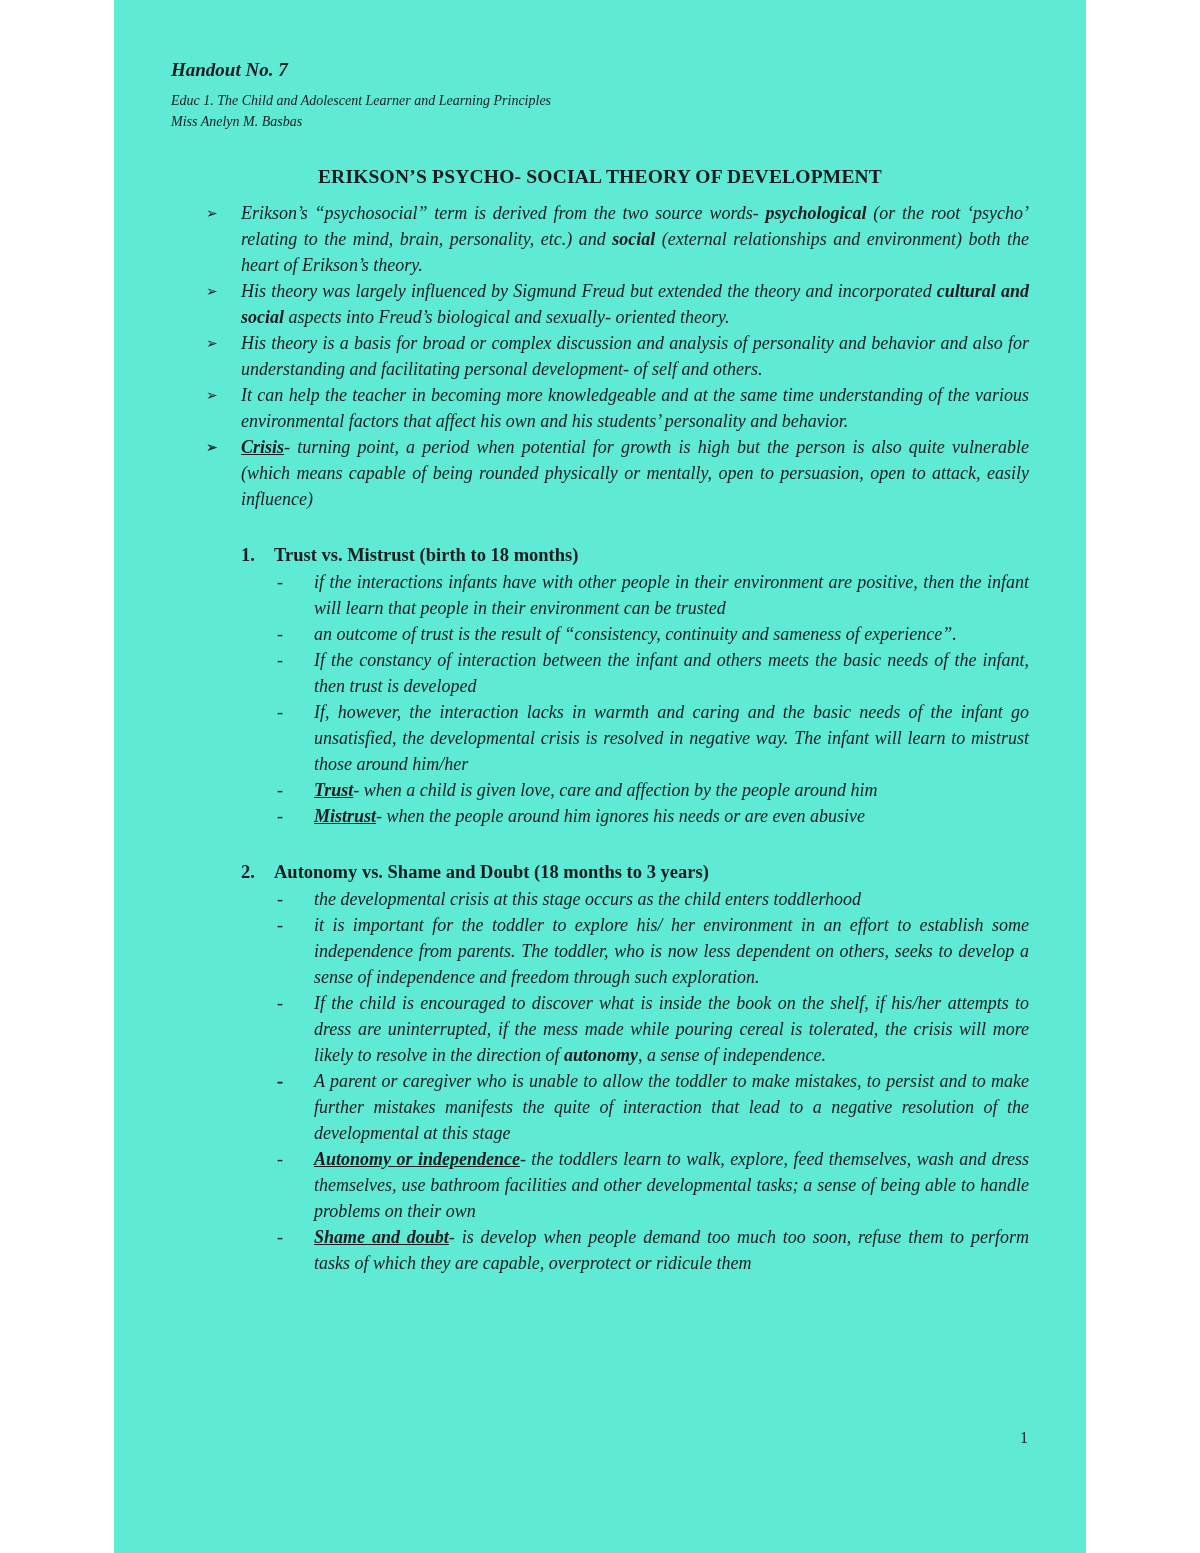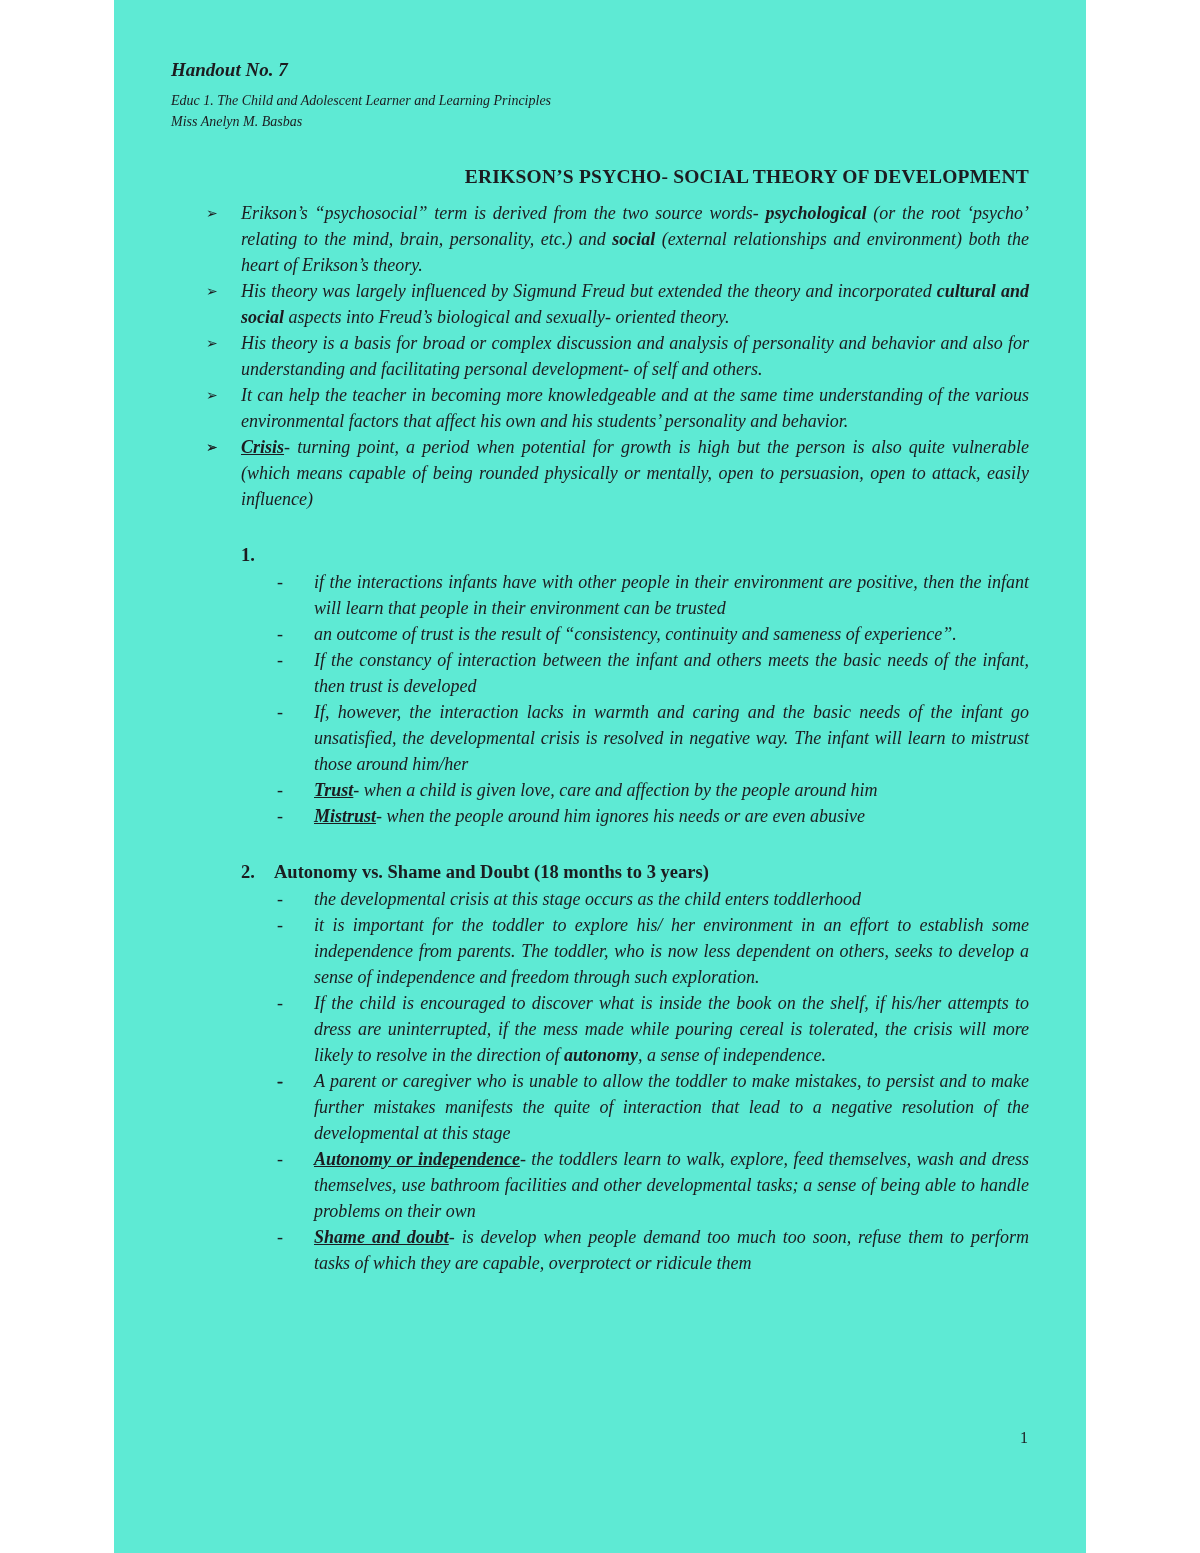--- a/index.html
+++ b/index.html
@@ -21,21 +21,21 @@
     font-weight: bold;
     line-height: 24px;
     margin-bottom: 8px;
   }
   .doc-header .line2,
   .doc-header .line3 {
     font-size: 14px;
     line-height: 21px;
   }
   .doc-title {
-    text-align: right;
+    text-align: center;
     font-weight: bold;
     font-size: 19.5px;
     letter-spacing: 0.2px;
     margin-top: 34px;
     margin-bottom: 12px;
   }
   ul { list-style: none; margin: 0; padding: 0; }
   .body-text {
     font-size: 18px;
     line-height: 26px;
@@ -123,20 +123,21 @@
     </li>
     <li>
       <span class="marker">➢</span>
       <span><span class="b u">Crisis</span><span>- turning point, a period when potential for growth is high but the person is also quite vulnerable (which means capable of being rounded physically or mentally, open to persuasion, open to attack, easily influence)</span></span>
     </li>
   </ul>
 
   <div class="section">
     <div class="section-heading">
       <span class="num">1.</span>
+      <span>Trust vs. Mistrust (birth to 18 months)</span>
     </div>
     <ul class="dash-list body-text">
       <li>
         <span class="dash">-</span>
         <span><span>if the interactions infants have with other people in their environment are positive, then the infant will learn that people in their environment can be trusted</span></span>
       </li>
       <li>
         <span class="dash">-</span>
         <span><span>an outcome of trust is the result of “consistency, continuity and sameness of experience”.</span></span>
       </li>

